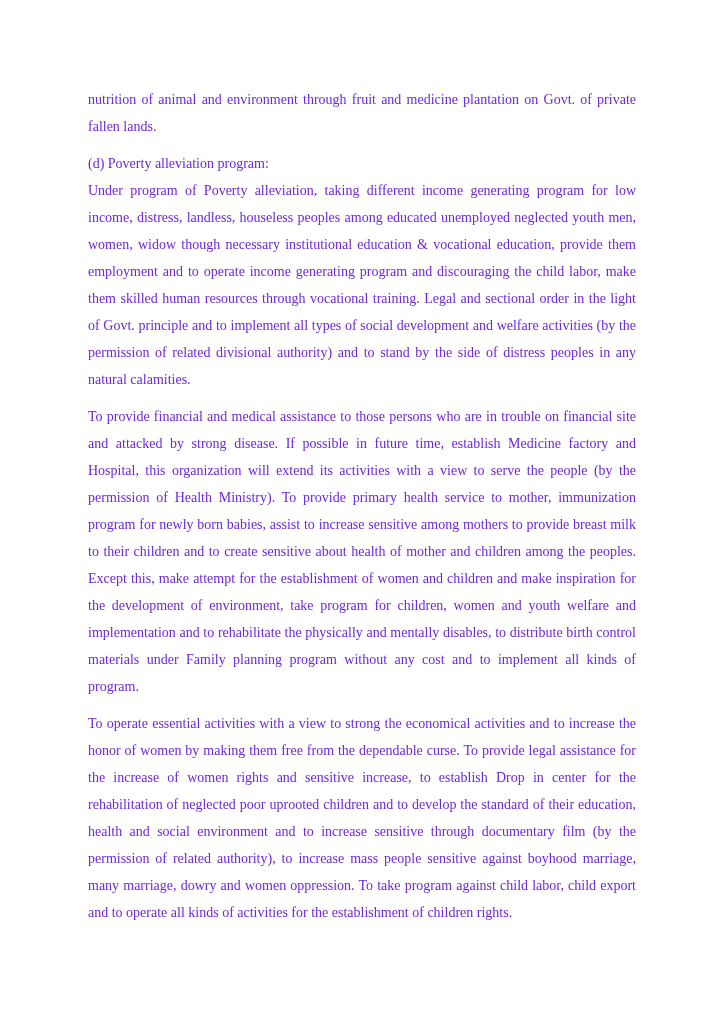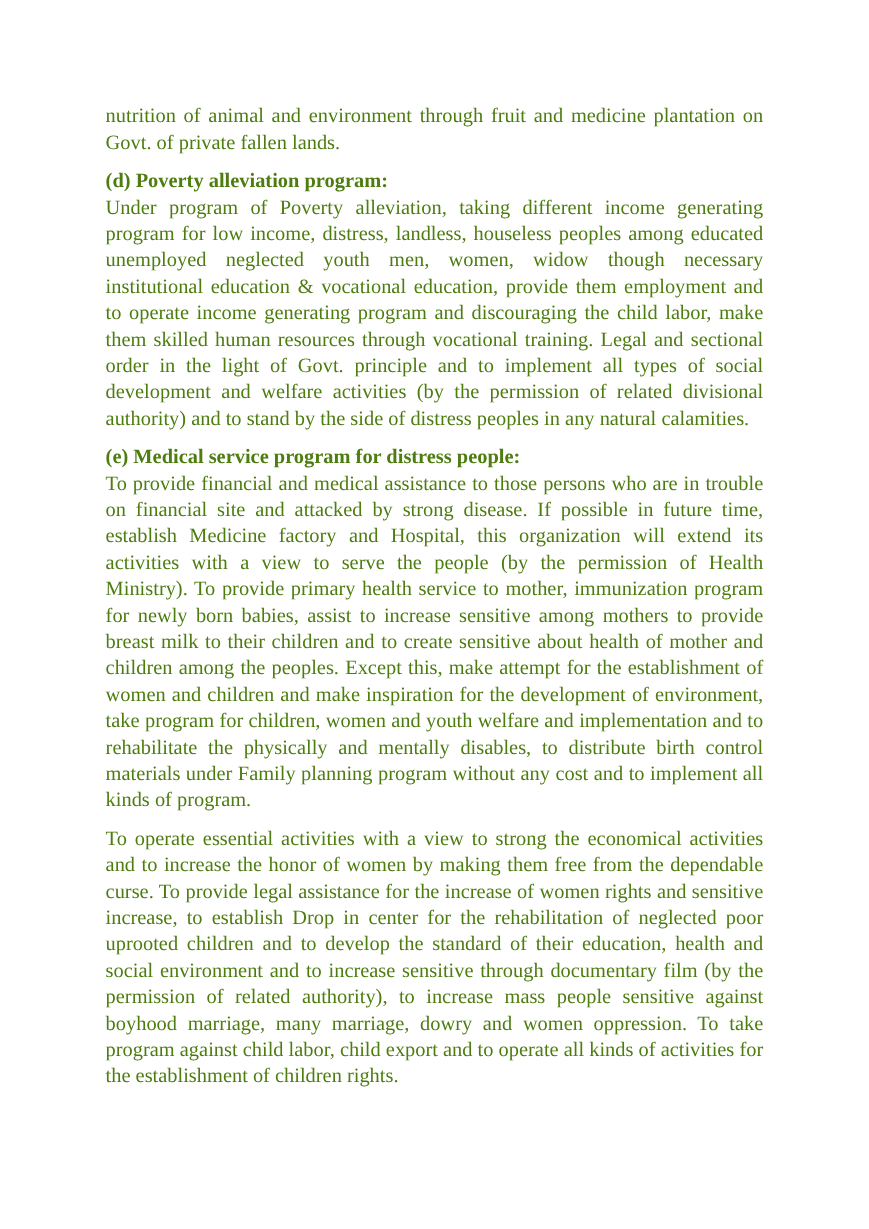--- a/index.html
+++ b/index.html
@@ -3,48 +3,47 @@
 <meta charset="utf-8">
 <style>
   html, body { margin: 0; padding: 0; background: #ffffff; }
   body { width: 724px; height: 1024px; overflow: hidden; position: relative; }
   .page {
     position: absolute;
     left: 88px;
     top: 86px;
     width: 548px;
     font-family: "Liberation Serif", "DejaVu Serif", serif;
-    font-size: 17px;
-    line-height: 22px;
-    color: #4d7c0f;
+    font-size: 14px;
+    line-height: 27px;
+    color: #6d28d9;
   }
   .para {
     margin: 0;
     text-align: justify;
     text-align-last: left;
   }
   .section { margin-top: 10px; }
   .heading {
     margin: 0;
-    font-weight: bold;
+    font-weight: normal;
     text-align: left;
   }
 </style>
 </head>
 <body>
 
 <div class="page">
   <p class="para">nutrition of animal and environment through fruit and medicine plantation on Govt. of private fallen lands.</p>
 
   <div class="section">
     <p class="heading">(d) Poverty alleviation program:</p>
     <p class="para">Under program of Poverty alleviation, taking different income generating program for low income, distress, landless, houseless peoples among educated unemployed neglected youth men, women, widow though necessary institutional education &amp; vocational education, provide them employment and to operate income generating program and discouraging the child labor, make them skilled human resources through vocational training. Legal and sectional order in the light of Govt. principle and to implement all types of social development and welfare activities (by the permission of related divisional authority) and to stand by the side of distress peoples in any natural calamities.</p>
   </div>
 
   <div class="section">
-    <p class="heading">(e) Medical service program for distress people:</p>
     <p class="para">To provide financial and medical assistance to those persons who are in trouble on financial site and attacked by strong disease. If possible in future time, establish Medicine factory and Hospital, this organization will extend its activities with a view to serve the people (by the permission of Health Ministry). To provide primary health service to mother, immunization program for newly born babies, assist to increase sensitive among mothers to provide breast milk to their children and to create sensitive about health of mother and children among the peoples. Except this, make attempt for the establishment of women and children and make inspiration for the development of environment, take program for children, women and youth welfare and implementation and to rehabilitate the physically and mentally disables, to distribute birth control materials under Family planning program without any cost and to implement all kinds of program.</p>
   </div>
 
   <div class="section">
     <p class="para">To operate essential activities with a view to strong the economical activities and to increase the honor of women by making them free from the dependable curse. To provide legal assistance for the increase of women rights and sensitive increase, to establish Drop in center for the rehabilitation of neglected poor uprooted children and to develop the standard of their education, health and social environment and to increase sensitive through documentary film (by the permission of related authority), to increase mass people sensitive against boyhood marriage, many marriage, dowry and women oppression. To take program against child labor, child export and to operate all kinds of activities for the establishment of children rights.</p>
   </div>
 </div>
 
 </body></html>

